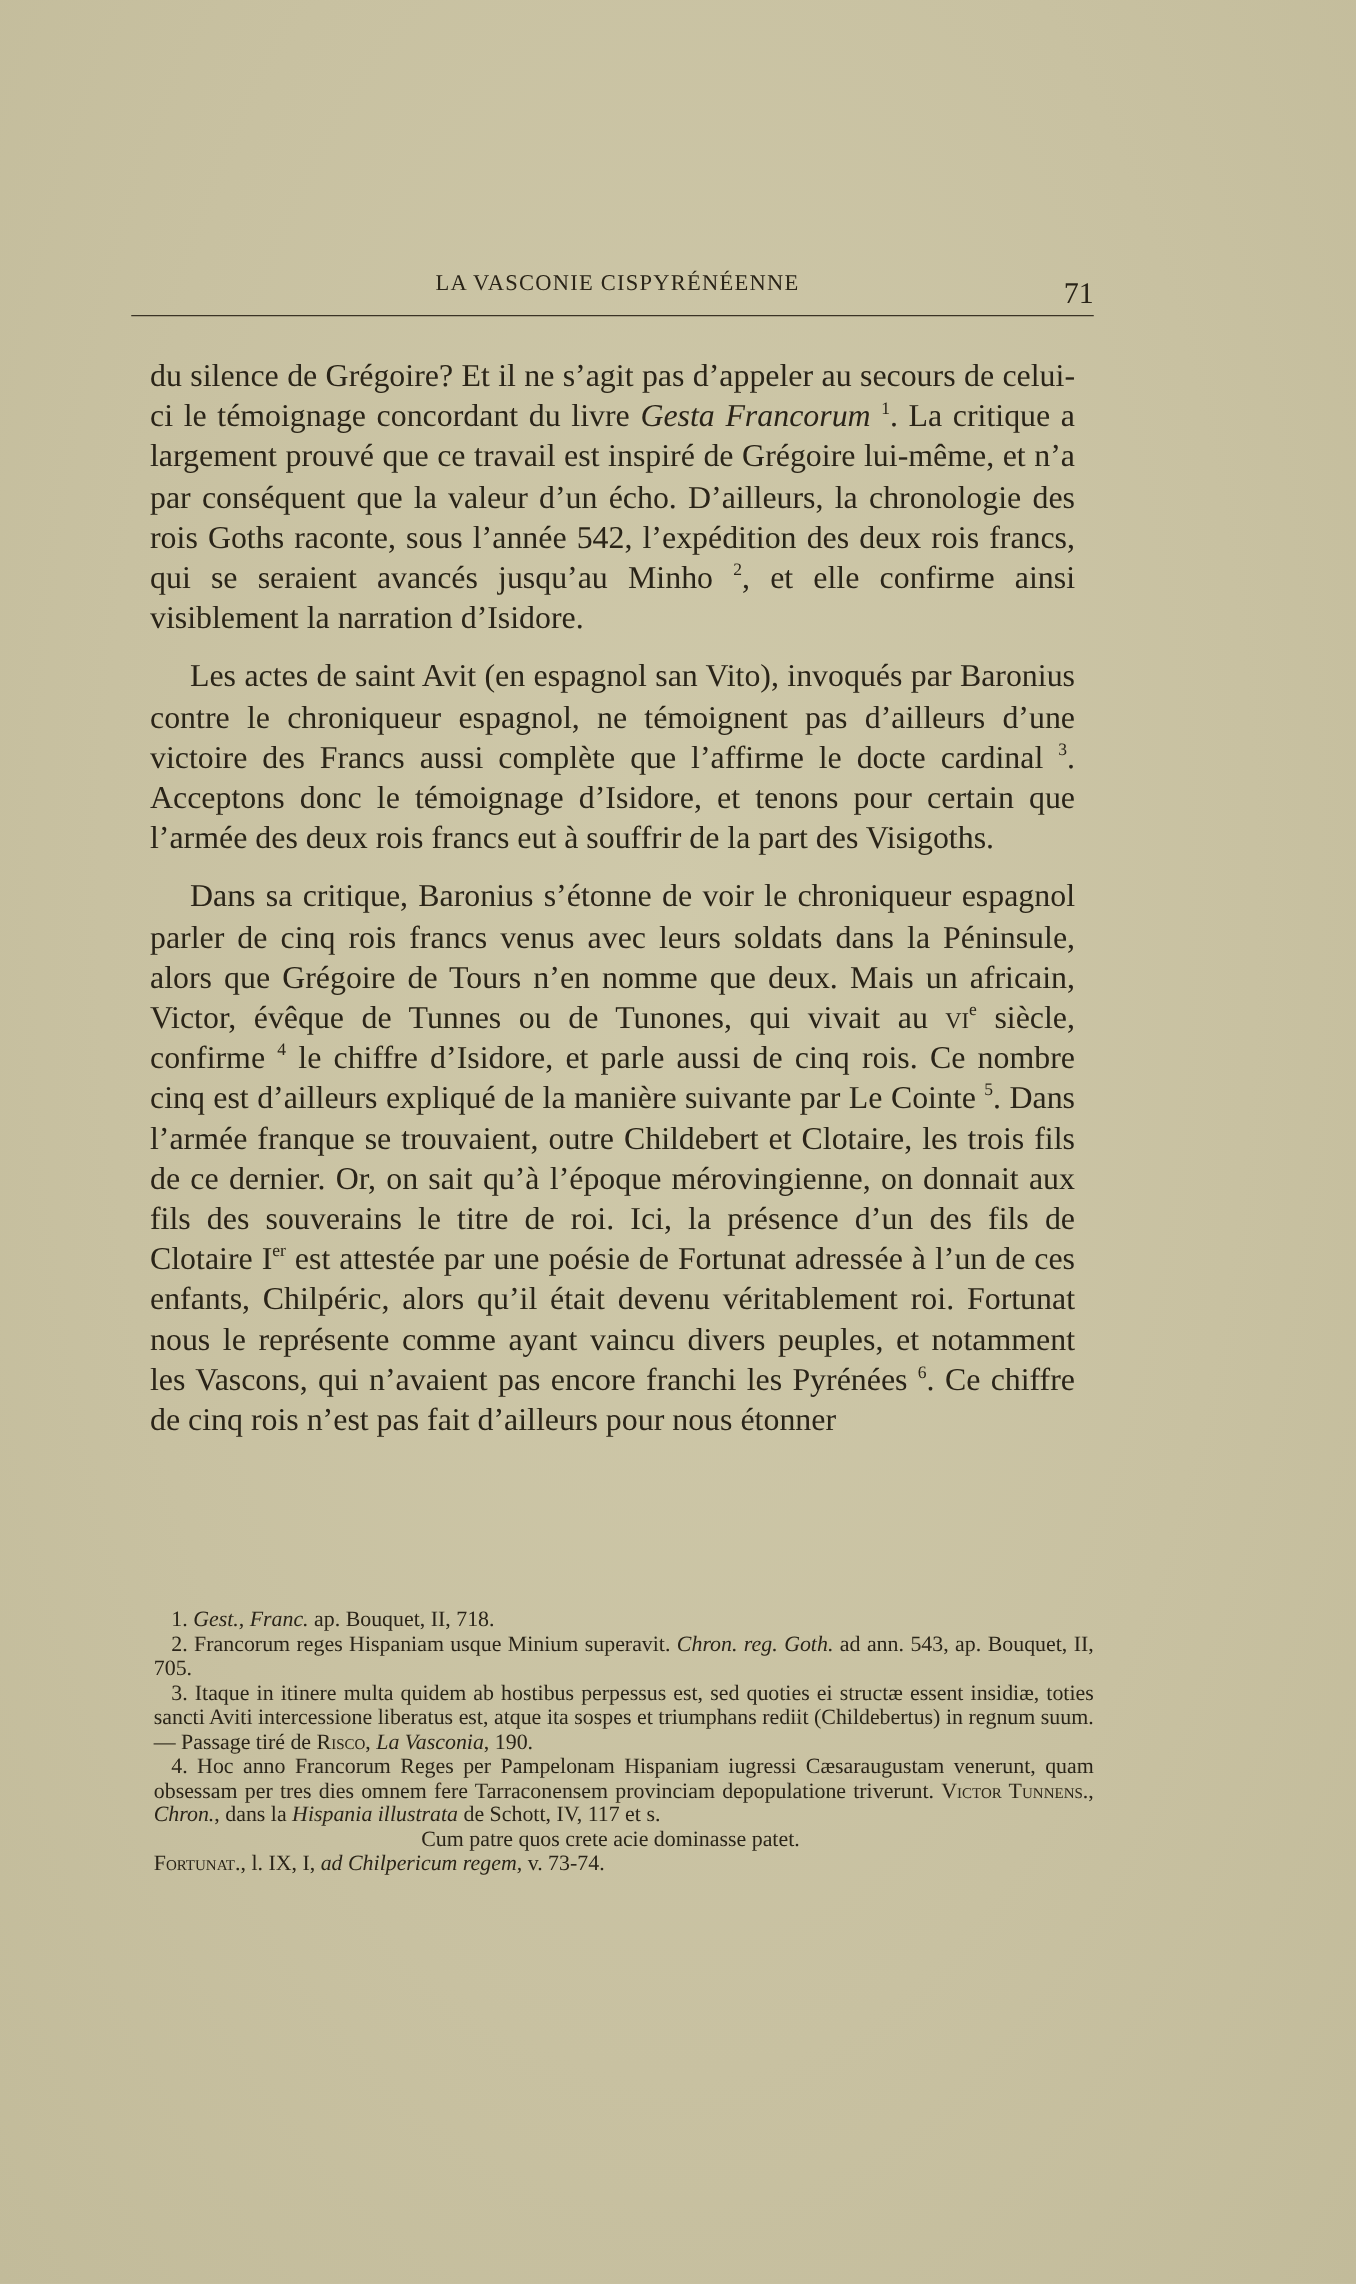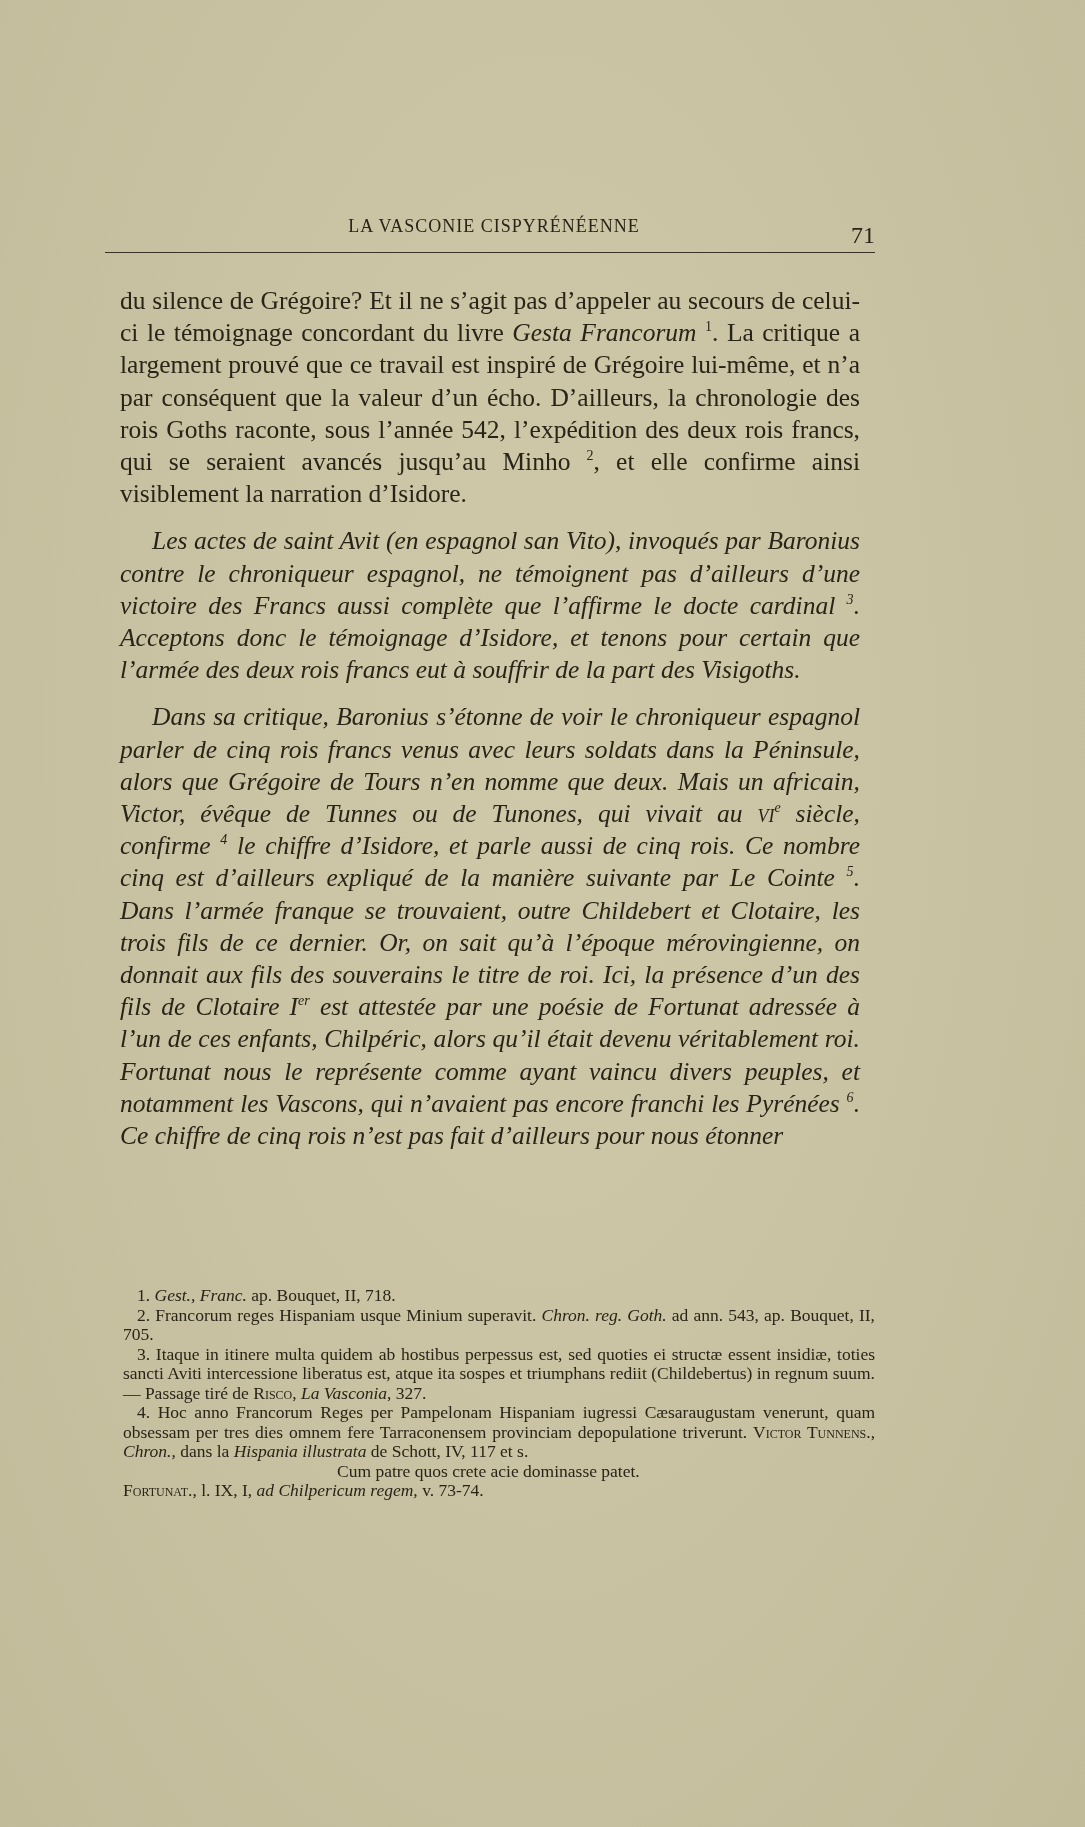--- a/index.html
+++ b/index.html
@@ -24,21 +24,21 @@
   }
   .rule {
     position: absolute; top: 252px; left: 0; width: 770px; height: 0;
     border-top: 1.5px solid #3a3325;
   }
   .body-text {
     position: absolute; top: 270px; left: 0; width: 770px;
     font-size: 25.5px; line-height: 32.2px; text-align: justify;
   }
   .body-text p { margin: 15px; }
-  .body-text p.indent { text-indent: 32px; font-style: italic; }
+  .body-text p.indent { text-indent: 32px; }
   .body-text sup, .footnotes sup { font-size: 0.55em; vertical-align: 0.7em; line-height: 0; }
   .sc { font-variant: small-caps; }
   .footnotes {
     position: absolute; top: 1286px; left: 18px; width: 752px;
     font-size: 17.5px; line-height: 19.5px; text-align: justify;
   }
   .footnotes p { margin: 0; }
   .footnotes p.fn { text-indent: 14px; }
   .verse { margin: 0; }
   .verse .l2 { padding-left: 105px; }
@@ -62,21 +62,21 @@
     <p class="indent"><span>Les actes de saint Avit (en espagnol san Vito), invoqués par Baronius contre le chroniqueur espagnol, ne témoignent pas d’ailleurs d’une victoire des Francs aussi complète que l’affirme le docte cardinal </span><sup>3</sup><span>. Acceptons donc le témoignage d’Isidore, et tenons pour certain que l’armée des deux rois francs eut à souffrir de la part des Visigoths.</span></p>
 
     <p class="indent"><span>Dans sa critique, Baronius s’étonne de voir le chroniqueur espagnol parler de cinq rois francs venus avec leurs soldats dans la Péninsule, alors que Grégoire de Tours n’en nomme que deux. Mais un africain, Victor, évêque de Tunnes ou de Tunones, qui vivait au </span><span class="sc">vi</span><sup>e</sup><span> siècle, confirme </span><sup>4</sup><span> le chiffre d’Isidore, et parle aussi de cinq rois. Ce nombre cinq est d’ailleurs expliqué de la manière suivante par Le Cointe </span><sup>5</sup><span>. Dans l’armée franque se trouvaient, outre Childebert et Clotaire, les trois fils de ce dernier. Or, on sait qu’à l’époque mérovingienne, on donnait aux fils des souverains le titre de roi. Ici, la présence d’un des fils de Clotaire I</span><sup>er</sup><span> est attestée par une poésie de Fortunat adressée à l’un de ces enfants, Chilpéric, alors qu’il était devenu véritablement roi. Fortunat nous le représente comme ayant vaincu divers peuples, et notamment les Vascons, qui n’avaient pas encore franchi les Pyrénées </span><sup>6</sup><span>. Ce chiffre de cinq rois n’est pas fait d’ailleurs pour nous étonner</span></p>
   </div>
 
   <div class="footnotes">
     <p class="fn"><span>1. </span><i>Gest., Franc.</i><span> ap. Bouquet, II, 718.</span></p>
 
     <p class="fn"><span>2. </span><span>Francorum reges Hispaniam usque Minium superavit. </span><i>Chron. reg. Goth.</i><span> ad ann. 543, ap. Bouquet, II, 705.</span></p>
 
-    <p class="fn"><span>3. </span><span>Itaque in itinere multa quidem ab hostibus perpessus est, sed quoties ei structæ essent insidiæ, toties sancti Aviti intercessione liberatus est, atque ita sospes et triumphans rediit (Childebertus) in regnum suum. — Passage tiré de </span><span class="sc">Risco</span><span>, </span><i>La Vasconia</i><span>, 327.</span></p>
+    <p class="fn"><span>3. </span><span>Itaque in itinere multa quidem ab hostibus perpessus est, sed quoties ei structæ essent insidiæ, toties sancti Aviti intercessione liberatus est, atque ita sospes et triumphans rediit (Childebertus) in regnum suum. — Passage tiré de </span><span class="sc">Risco</span><span>, </span><i>La Vasconia</i><span>, 190.</span></p>
 
     <p class="fn"><span>4. </span><span>Hoc anno Francorum Reges per Pampelonam Hispaniam iugressi Cæsaraugustam venerunt, quam obsessam per tres dies omnem fere Tarraconensem provinciam depopulatione triverunt. </span><span class="sc">Victor Tunnens.</span><span>, </span><i>Chron.</i><span>, dans la </span><i>Hispania illustrata</i><span> de Schott, IV, 117 et s.</span></p>
 
 
     <div class="verse">
       <p class="l2" style="padding-left:214px"><span>Cum patre quos crete acie dominasse patet.</span></p>
       <p class="src"><span class="sc">Fortunat.</span><span>, l. IX, I, </span><i>ad Chilpericum regem,</i><span> v. 73-74.</span></p>
     </div>
   </div>
 

